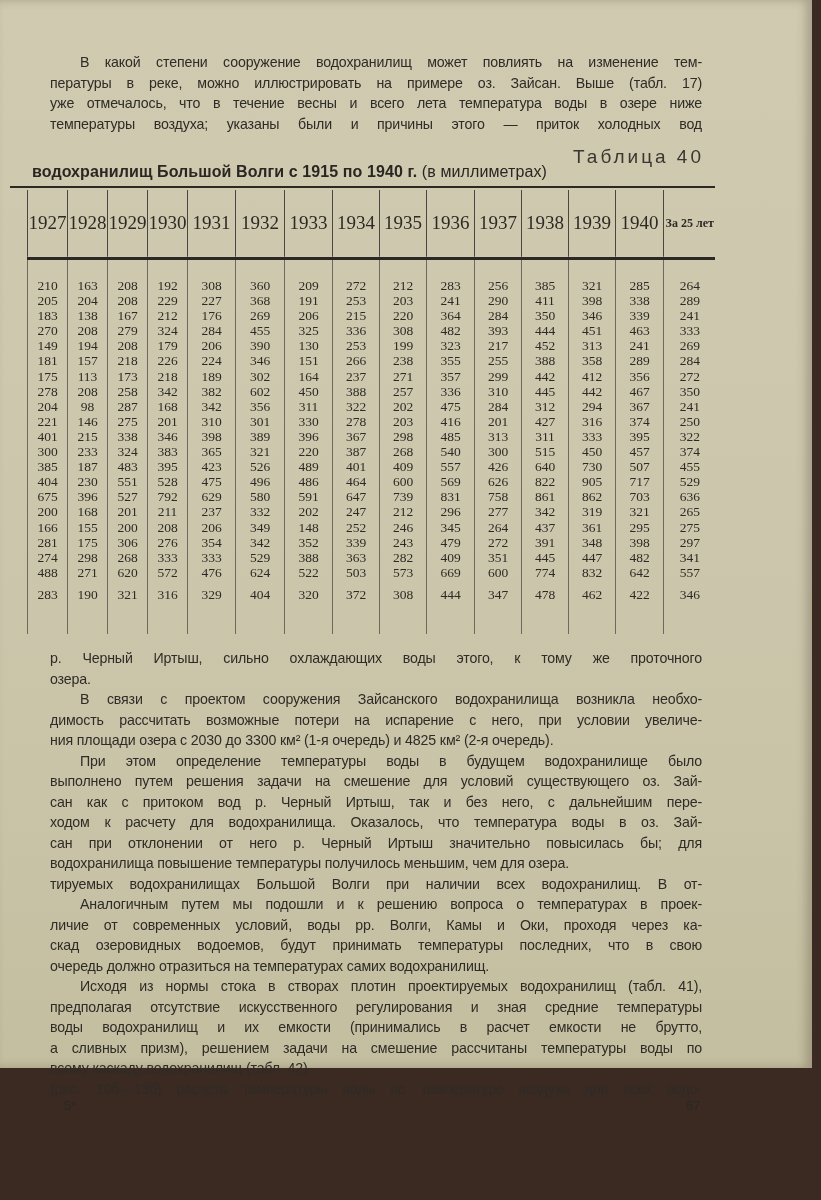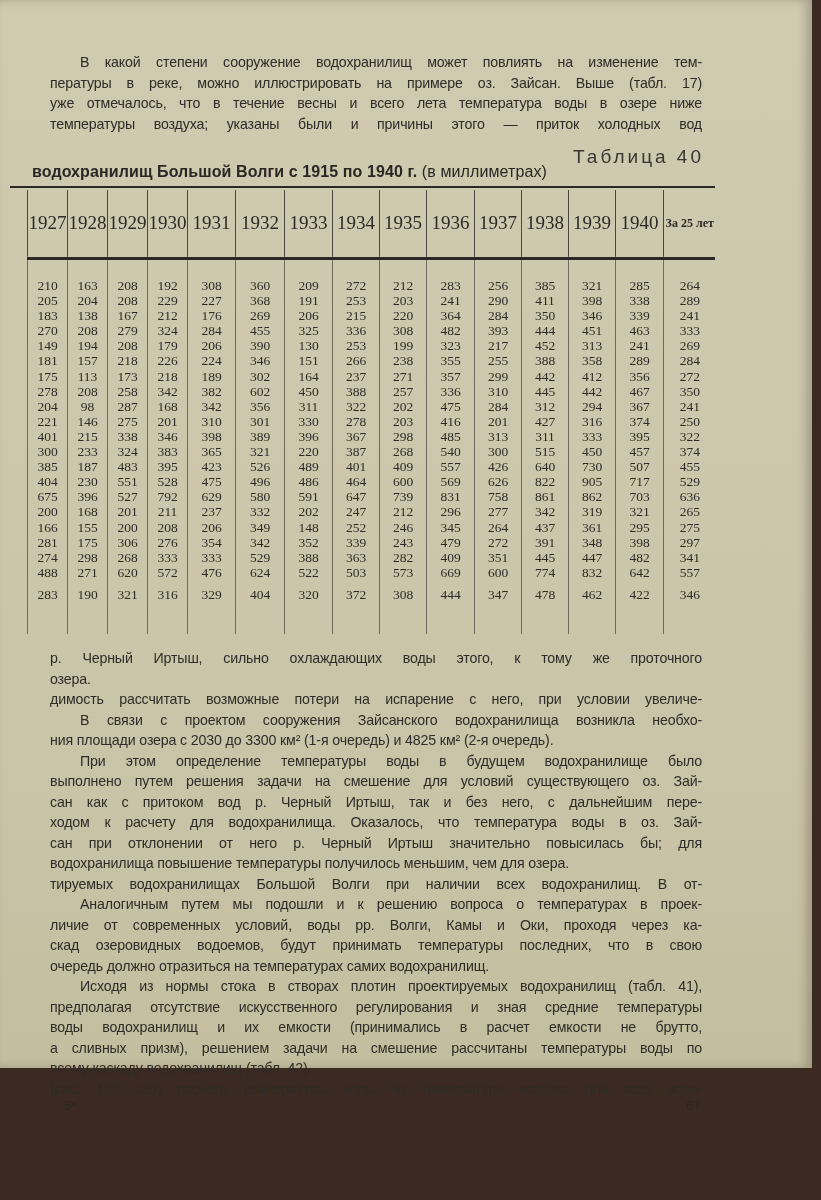--- a/index.html
+++ b/index.html
@@ -507,22 +507,22 @@
           <td></td>
         </tr>
       </tbody>
   </table>
 
   <div class="header-bottom-rule"></div>
 
   <div class="para" id="body-text" style="top:648px;">
       <span class="line">р. Черный Иртыш, сильно охлаждающих воды этого, к тому же проточного</span>
       <span class="line last">озера.</span>
+      <span class="line indent">В связи с проектом сооружения Зайсанского водохранилища возникла необхо-</span>
       <span class="line">димость рассчитать возможные потери на испарение с него, при условии увеличе-</span>
-      <span class="line indent">В связи с проектом сооружения Зайсанского водохранилища возникла необхо-</span>
       <span class="line last">ния площади озера с 2030 до 3300 км² (1-я очередь) и 4825 км² (2-я очередь).</span>
       <span class="line indent">При этом определение температуры воды в будущем водохранилище было</span>
       <span class="line">выполнено путем решения задачи на смешение для условий существующего оз. Зай-</span>
       <span class="line">сан как с притоком вод р. Черный Иртыш, так и без него, с дальнейшим пере-</span>
       <span class="line">ходом к расчету для водохранилища. Оказалось, что температура воды в оз. Зай-</span>
       <span class="line">сан при отклонении от него р. Черный Иртыш значительно повысилась бы; для</span>
       <span class="line last">водохранилища повышение температуры получилось меньшим, чем для озера.</span>
       <span class="line">тируемых водохранилищах Большой Волги при наличии всех водохранилищ. В от-</span>
       <span class="line indent">Аналогичным путем мы подошли и к решению вопроса о температурах в проек-</span>
       <span class="line">личие от современных условий, воды рр. Волги, Камы и Оки, проходя через ка-</span>

